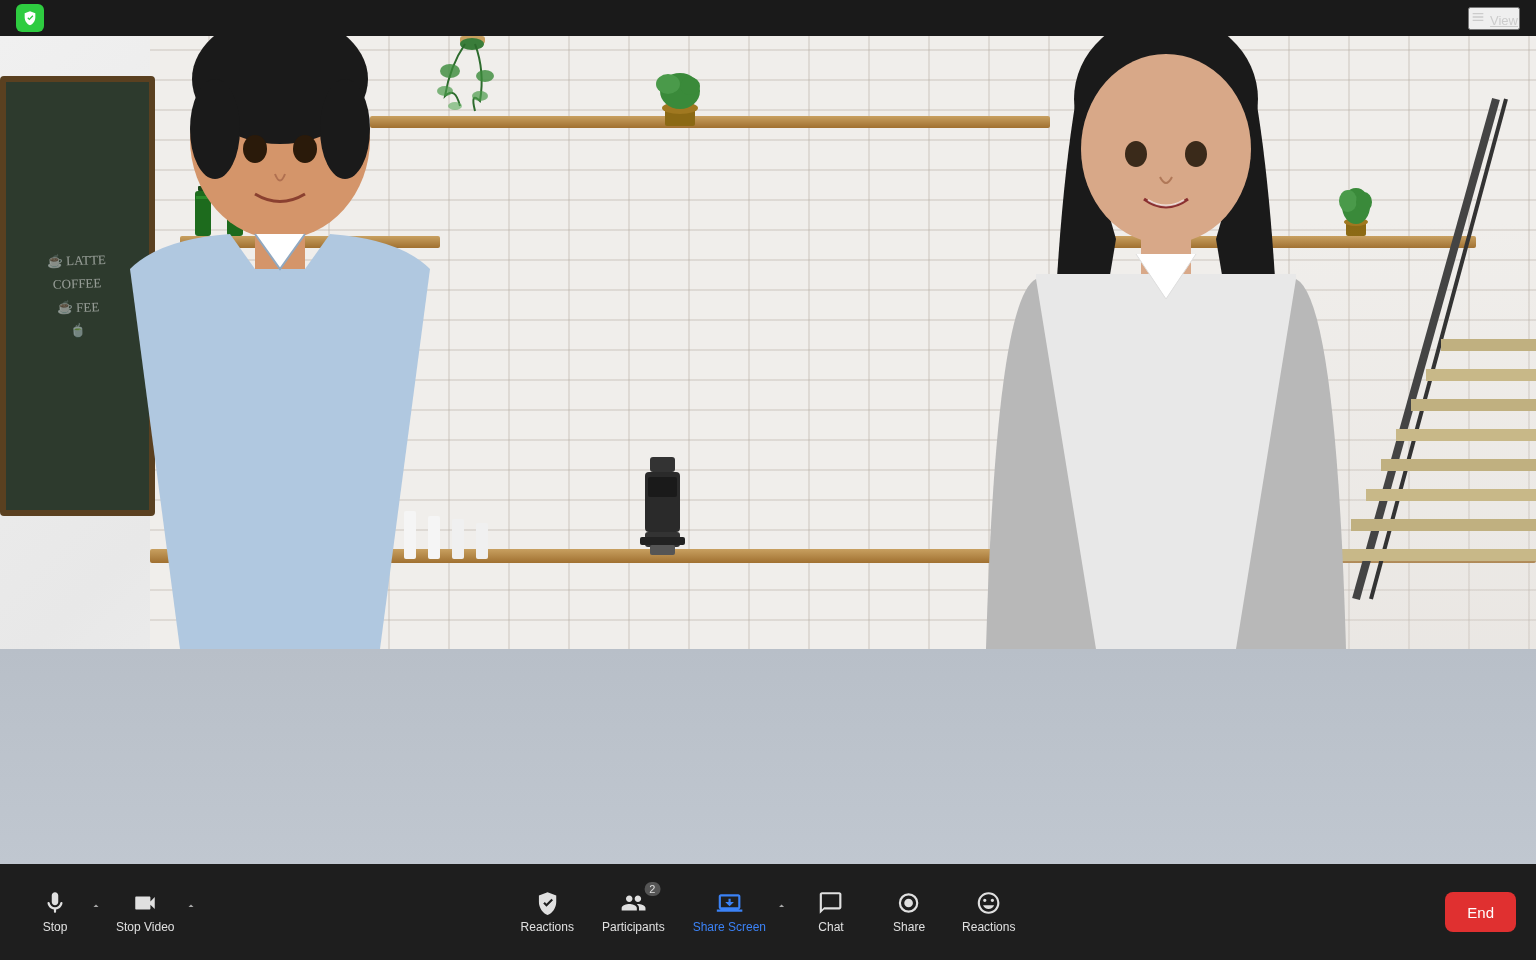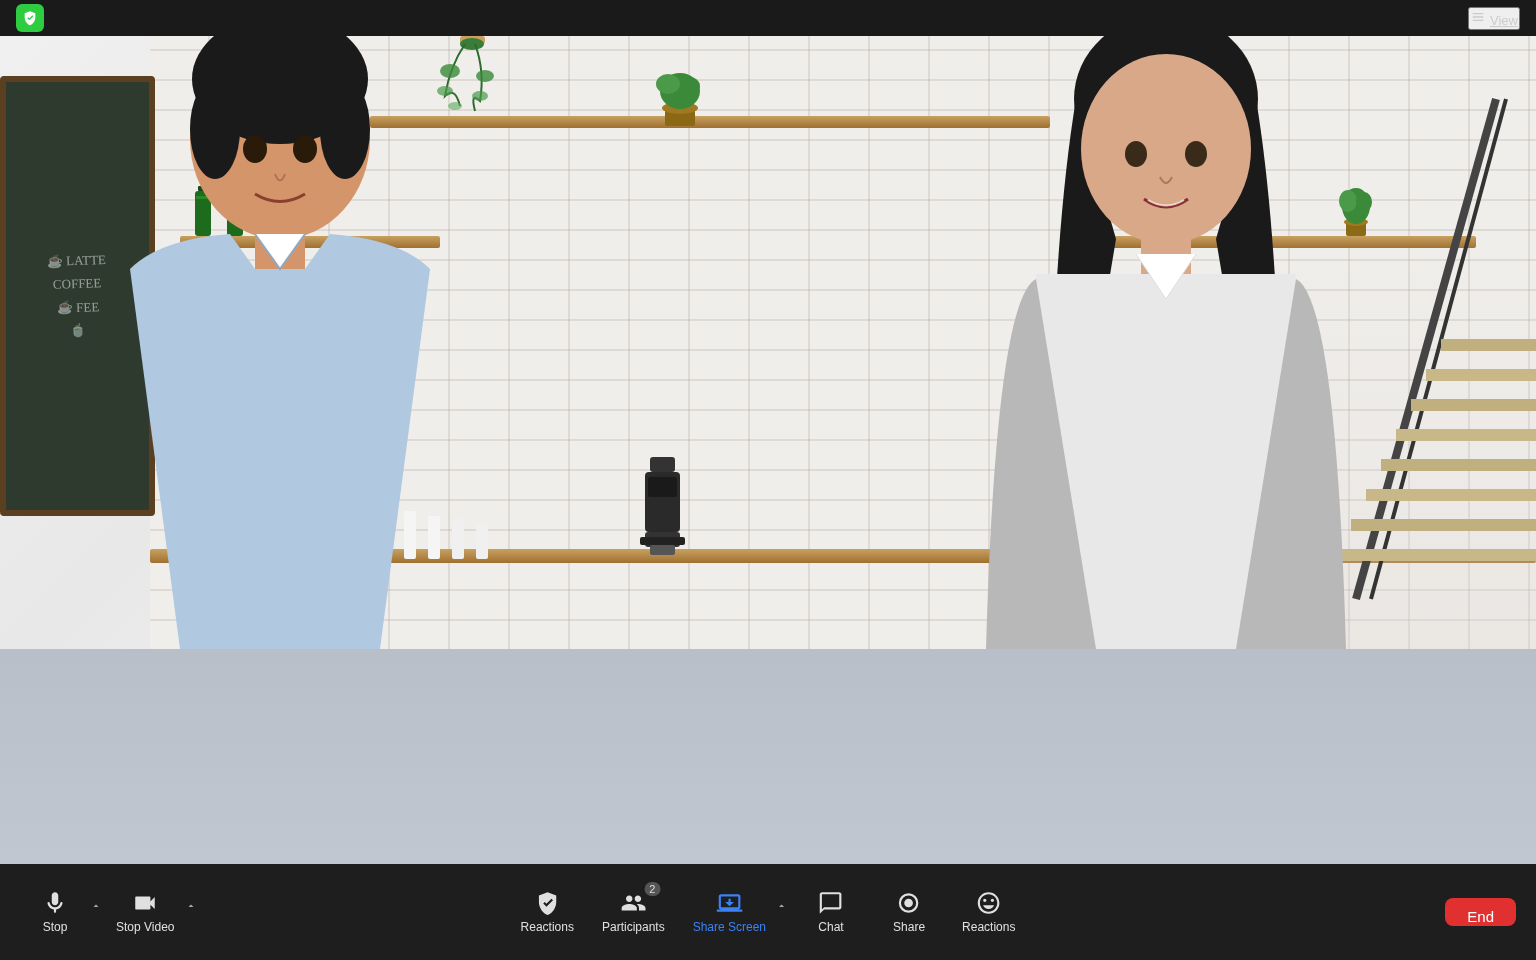--- a/index.html
+++ b/index.html
@@ -247,21 +247,21 @@
     
     #end-button {
       background: #e03030;
       color: white;
       border: none;
       border-radius: 8px;
       padding: 10px 22px;
       font-size: 15px;
       font-weight: 500;
       cursor: pointer;
-      height: 28px;
+      height: 40px;
     }
   </style>
 </head>
 <body>
 
 <div id="top-bar">
   <div id="zoom-shield">
     <svg viewBox="0 0 24 24" xmlns="http://www.w3.org/2000/svg">
       <path d="M12 2L4 5v6c0 5.5 3.8 10.7 8 12 4.2-1.3 8-6.5 8-12V5L12 2zm-1 13.4l-3-3 1.4-1.4 1.6 1.6 4.6-4.6 1.4 1.4-6 6z"></path>
     </svg>

